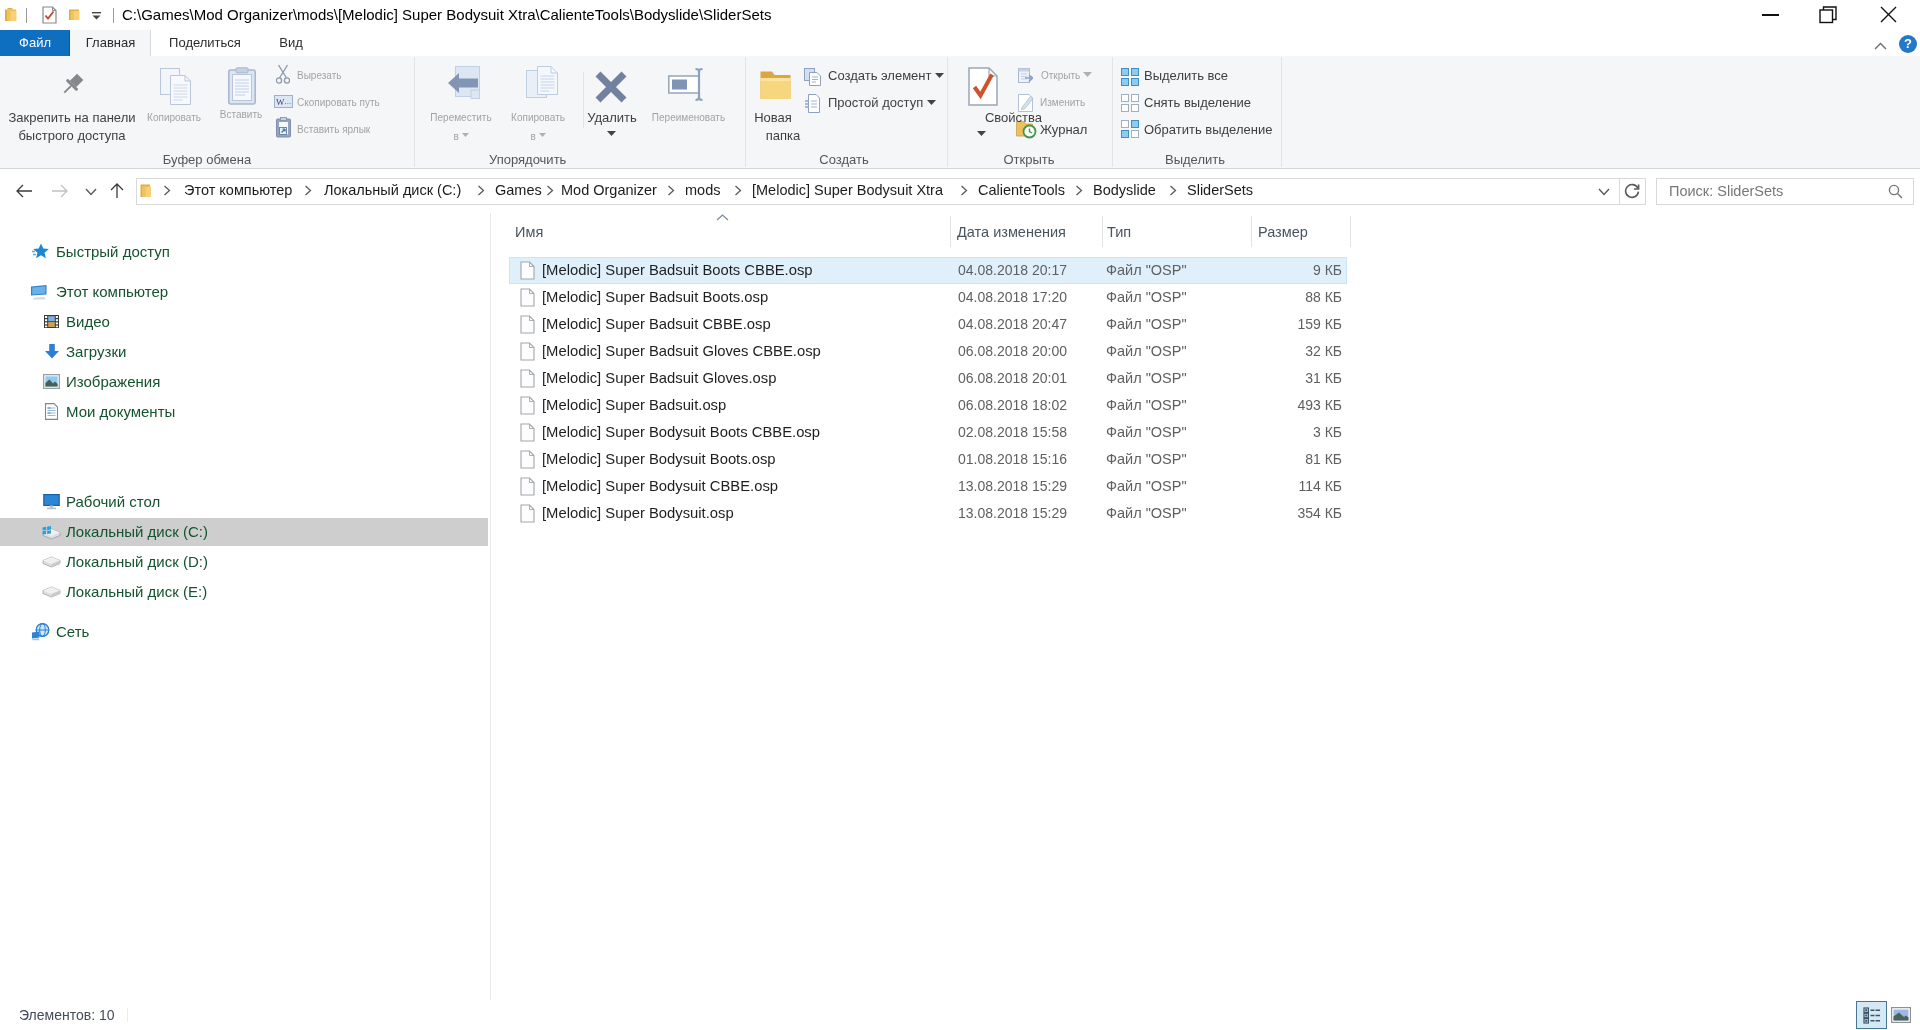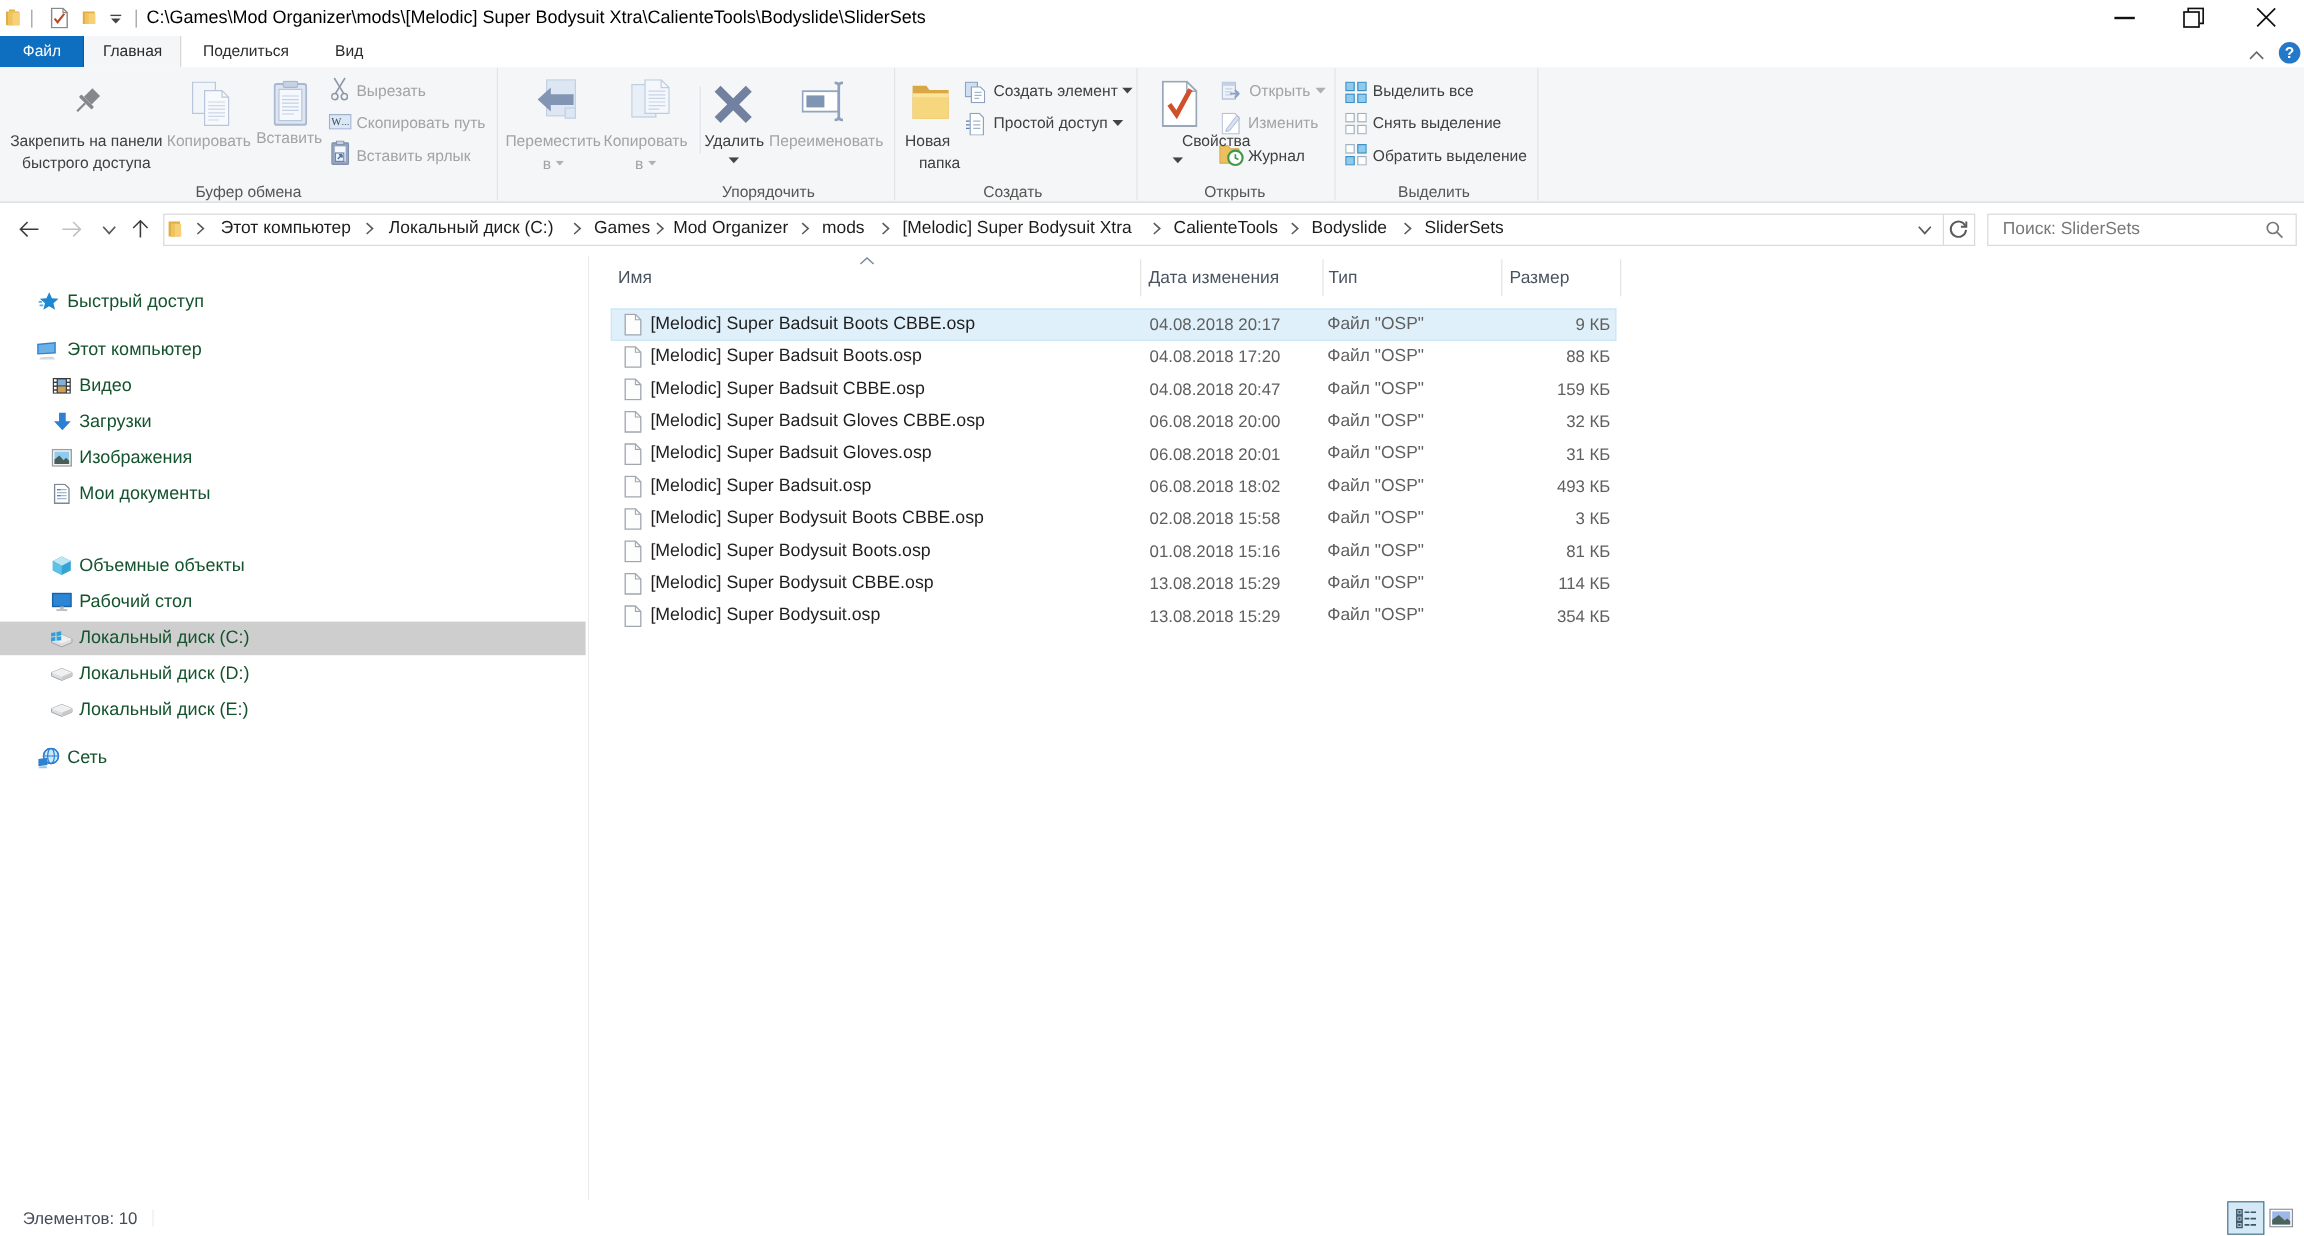--- a/index.html
+++ b/index.html
@@ -1,21 +1,21 @@
 <!DOCTYPE html>
 <html><head><meta charset="utf-8">
 <style>
 *{box-sizing:border-box;margin:0;padding:0}
 html,body{width:1920px;height:1030px;overflow:hidden;background:#fff;
 font-family:"Liberation Sans",sans-serif;-webkit-font-smoothing:antialiased}
 .abs{position:absolute}
 .txt{position:absolute;white-space:nowrap}
 svg{display:block}
 .ren{font-size:13px;line-height:18px;color:#3f3f3f}
-.rdis{font-size:13px;line-height:18px;color:#a3a3a3}
+.rdis{font-size:10px;line-height:18px;color:#a3a3a3}
 .rgrp{font-size:13px;line-height:18px;color:#565656}
 .crumb{position:absolute;top:0;height:43px;line-height:43px;font-size:14.5px;color:#1c1c1c;white-space:nowrap}
 .chev{position:absolute;top:16px}
 .srow{position:absolute;left:0;width:490px;height:30px;font-size:15px;color:#14532d}
 .srow .lbl{position:absolute;top:6px;line-height:18px;white-space:nowrap}
 .frow{position:absolute;font-size:15px;white-space:nowrap}
 .ficon{position:absolute;left:29px;top:4px}
 .fname{left:51px;top:4.5px;line-height:18px;font-size:14.8px;color:#1e1e1e}
 .fdate{left:467px;top:4.5px;line-height:18px;font-size:14px;color:#5f5f5f}
 .ftype{left:615px;top:4.5px;line-height:18px;font-size:14.5px;color:#5f5f5f}
@@ -313,21 +313,21 @@
   <div class="txt rdis" style="left:478px;width:120px;top:71.5px;text-align:center">в <svg width="7" height="5" viewBox="0 0 7 5" style="display:inline;vertical-align:2px">
           <path d="M0 0 L7 0 L3.5 4 Z" fill="#b0b0b0"></path>
         </svg></div>
   <div class="txt ren" style="left:552px;width:120px;top:52.5px;text-align:center">Удалить</div>
   <div class="abs" style="left:607px;top:75px">
         <svg width="9" height="6" viewBox="0 0 9 6">
           <path d="M0 0 L9 0 L4.5 5 Z" fill="#444"></path>
         </svg>
       </div>
   <div class="txt rdis" style="left:628px;width:121px;top:52.5px;text-align:center">Переименовать</div>
-  <div class="txt rgrp" style="left:479px;width:200px;top:95px;text-align:right">Упорядочить</div>
+  <div class="txt rgrp" style="left:489px;width:200px;top:95px;text-align:left">Упорядочить</div>
   <div class="txt ren" style="left:713px;width:120px;top:52.5px;text-align:center">Новая</div>
   <div class="txt ren" style="left:723px;width:120px;top:70.5px;text-align:center">папка</div>
   <div class="txt ren" style="left:828px;top:10.5px">Создать элемент <svg width="9" height="6" viewBox="0 0 9 6" style="display:inline;vertical-align:1px">
           <path d="M0 0 L9 0 L4.5 5 Z" fill="#444"></path>
         </svg></div>
   <div class="txt ren" style="left:828px;top:37.5px">Простой доступ <svg width="9" height="6" viewBox="0 0 9 6" style="display:inline;vertical-align:1px">
           <path d="M0 0 L9 0 L4.5 5 Z" fill="#444"></path>
         </svg></div>
   <div class="txt rgrp" style="left:744px;width:200px;top:95px;text-align:center">Создать</div>
   <div class="txt ren" style="left:922px;width:120px;top:52.5px;text-align:right">Свойства</div>
@@ -507,30 +507,20 @@
       <g stroke="#9fb6ce">
               <path d="M3.5 5h8M3.5 7.5h8M3.5 10h8M3.5 12.5h8"></path>
             </g>
       <g stroke="#4c87c7">
               <path d="M3.5 5h3M3.5 10h3"></path>
             </g>
     </svg>
         </div>
     <div class="lbl" style="left:66px">Мои документы</div>
   </div>
-  <div class="srow" style="top:243.5px">
-    <div class="abs" style="left:43px;top:6px">
-          <svg width="17" height="17" viewBox="0 0 17 17">
-      <path d="M8.5 0.8 L16 4.6 L16 12.4 L8.5 16.2 L1 12.4 L1 4.6 Z" fill="#35a4d5"></path>
-      <path d="M1 4.6 L8.5 8.4 L16 4.6 L8.5 0.8 Z" fill="#bfe6f5"></path>
-      <path d="M8.5 8.4 L8.5 16.2 L1 12.4 L1 4.6 Z" fill="#5fc0e8"></path>
-    </svg>
-        </div>
-    <div class="lbl" style="left:66px">Объемные объекты</div>
-  </div>
   <div class="srow" style="top:273.5px">
     <div class="abs" style="left:43px;top:6px">
           <svg width="17" height="17" viewBox="0 0 17 17">
       <rect x="0.8" y="1.6" width="15.4" height="10.8" fill="#2c86d6" stroke="#1a62a8" stroke-width="1.2"></rect>
       <rect x="6.8" y="12.4" width="3.4" height="2.2" fill="#b9bec4"></rect>
       <rect x="4" y="14.6" width="9" height="1.6" fill="#b9bec4"></rect>
     </svg>
         </div>
     <div class="lbl" style="left:66px">Рабочий стол</div>
   </div>

